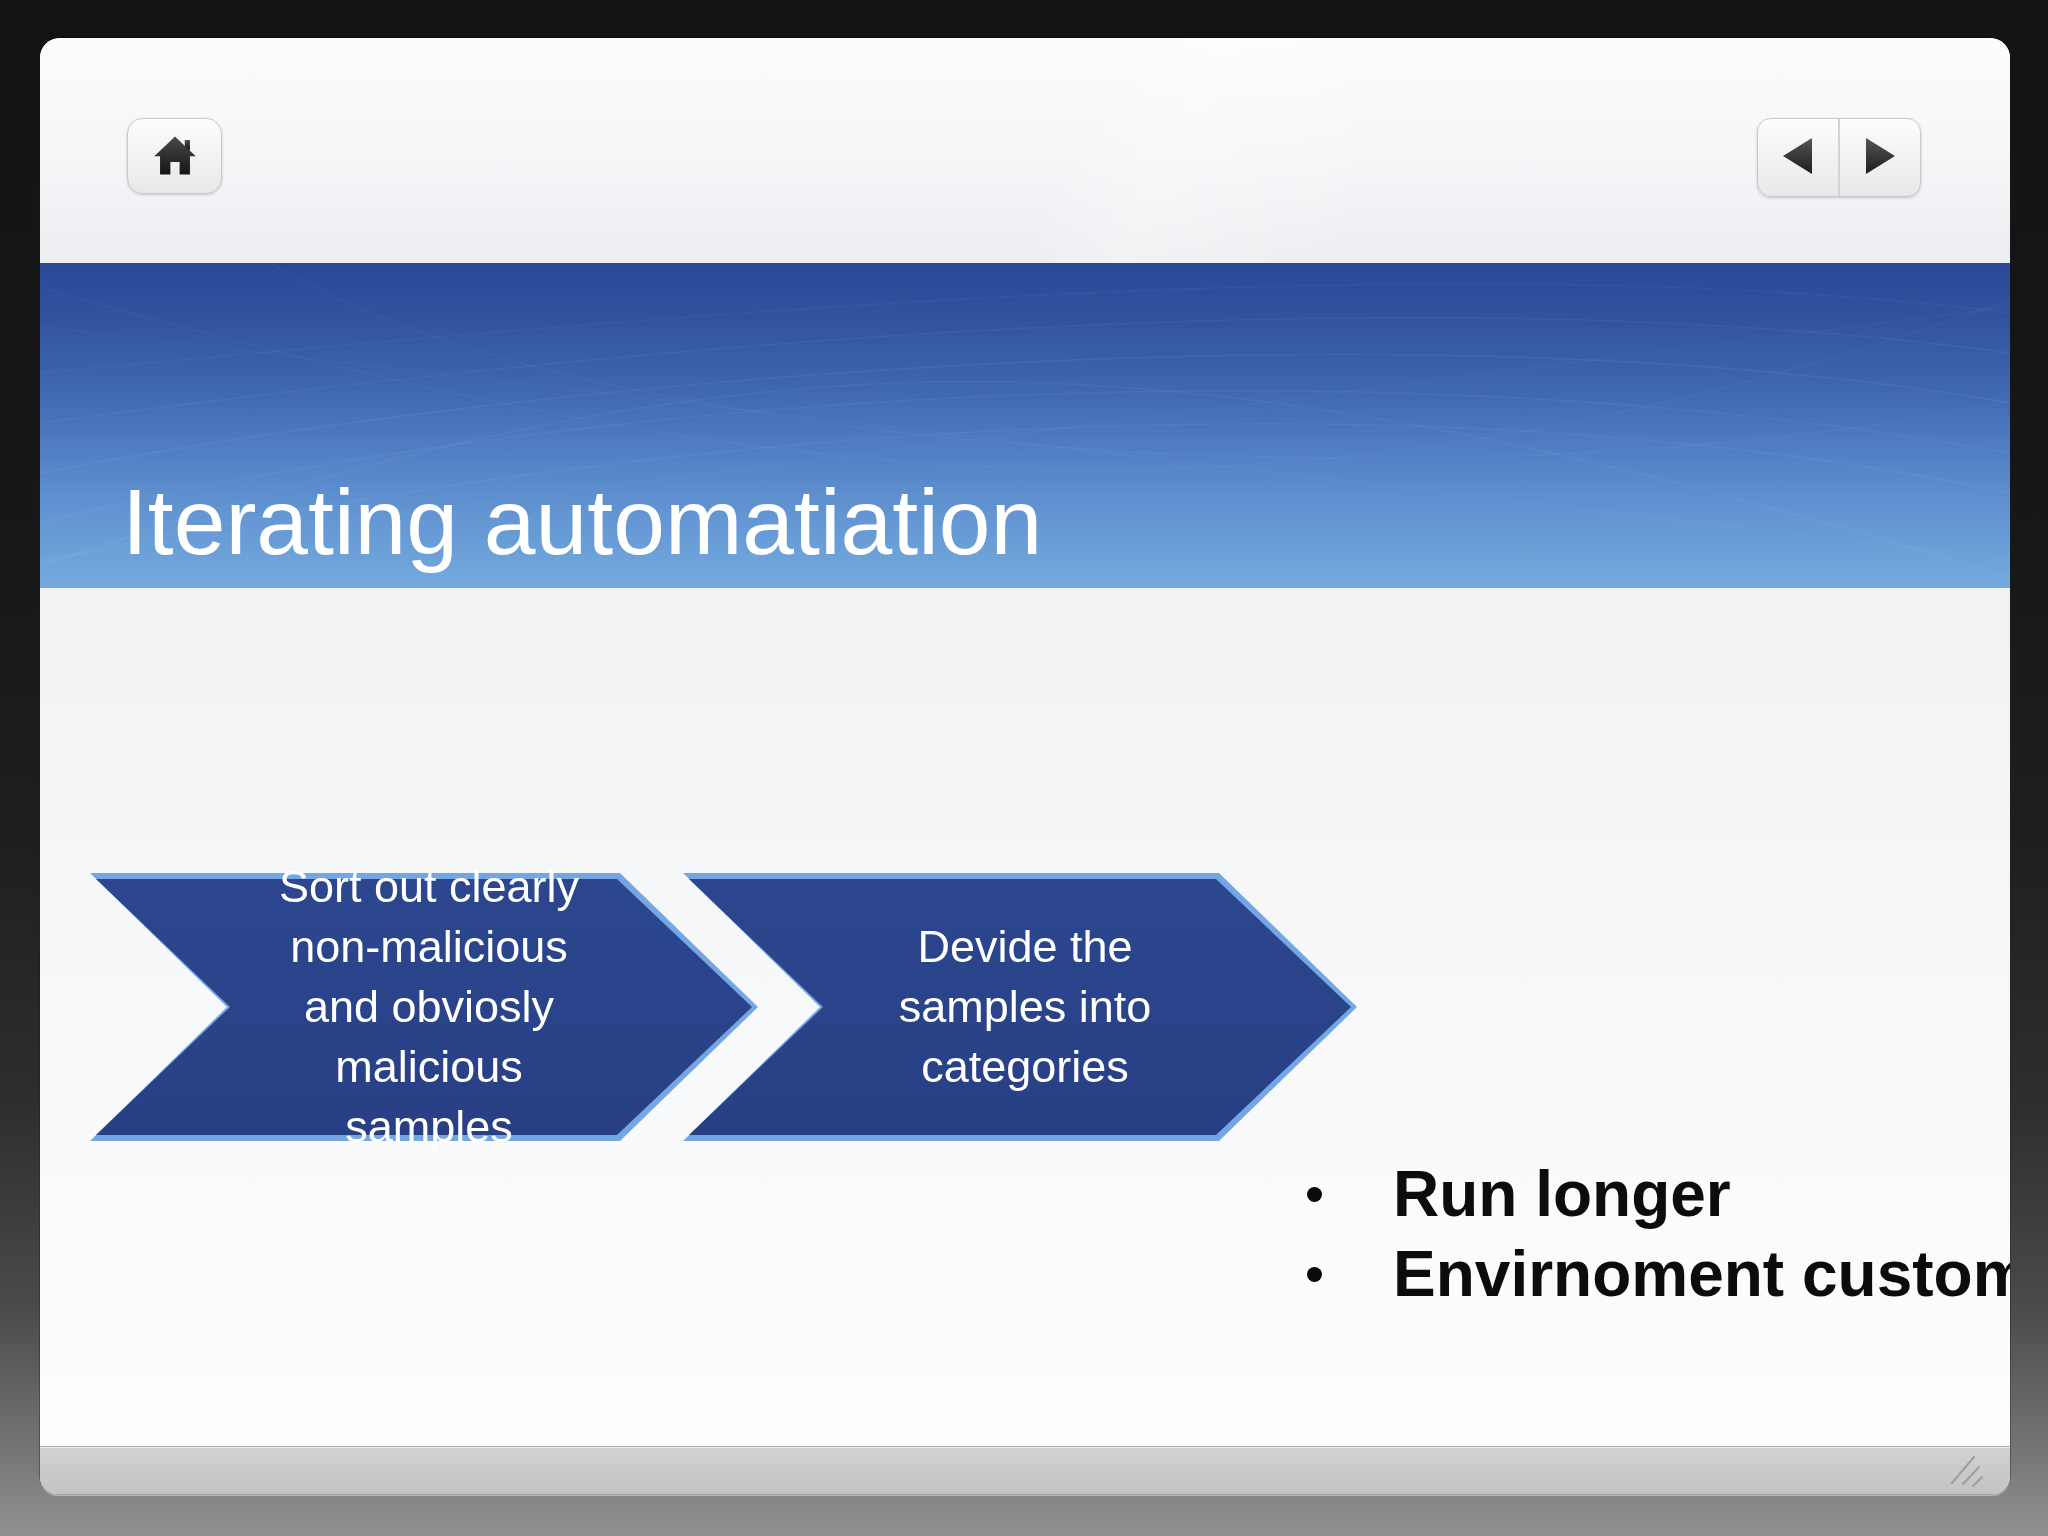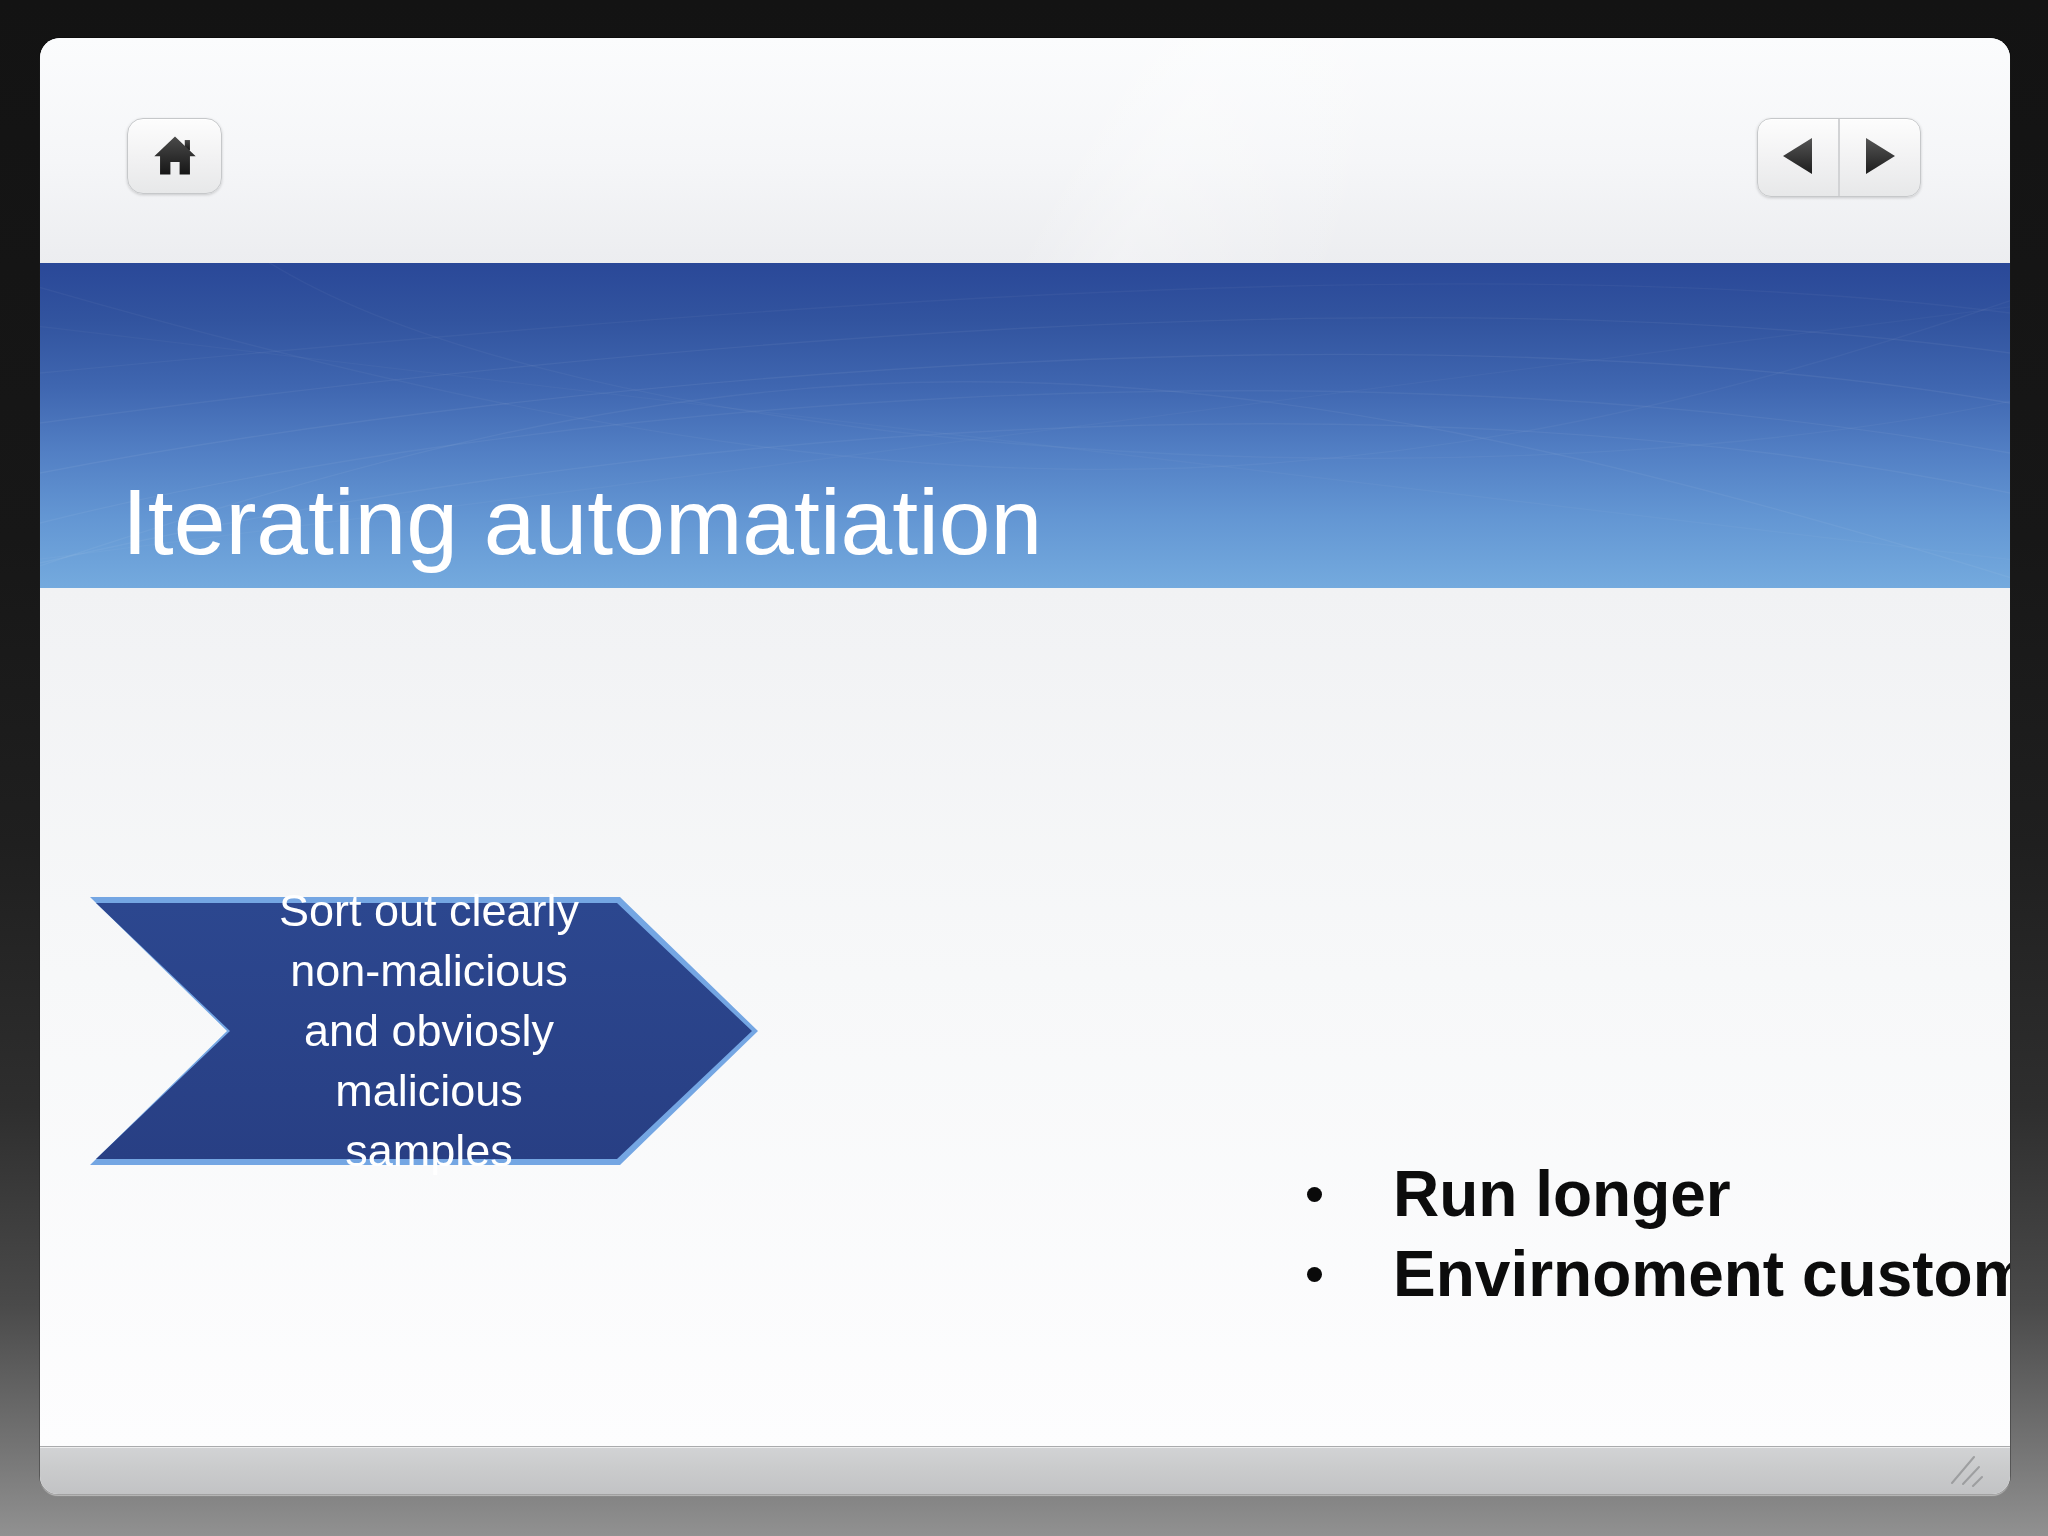--- a/index.html
+++ b/index.html
@@ -67,21 +67,21 @@
   .chevron .inner{
     position:absolute;left:6px;top:6px;right:6px;bottom:6px;
     background:linear-gradient(180deg,#2c478f 0%,#283f84 100%);
     clip-path:polygon(0 0,calc(100% - 135px) 0,100% 50%,calc(100% - 135px) 100%,0 100%,134px 50%);
   }
   .chevron .label{
     position:absolute;inset:0;display:flex;align-items:center;justify-content:center;
     padding:0 150px 0 160px;text-align:center;
     font-size:45px;line-height:60px;color:#ffffff;font-weight:400;
   }
-  .chevron-1{left:50px;width:668px;margin-top:24px;}
+  .chevron-1{left:50px;width:668px;}
   .chevron-2{left:643px;width:674px;}
   .chevron-3{left:1243px;width:674px;}
   .chevron-1 .label span{max-width:400px;}
   .chevron-2 .label span{max-width:310px;}
   .chevron-3 .label span{max-width:320px;}
   .chevron .label span{display:inline-block;}
   
   .bullet-list{position:absolute;left:1267px;top:1116px;margin:0;padding:0;list-style:none;}
   .bullet-row{display:flex;align-items:center;height:80px;}
   .bullet-dot{
@@ -165,20 +165,27 @@
     <div class="content">
 
       <div class="chevron chevron-1">
         <div class="outer"></div>
         <div class="inner"></div>
         <div class="label">
           <span>Sort out clearly non-malicious and obviosly malicious samples</span>
         </div>
       </div>
 
+      <div class="chevron chevron-2">
+        <div class="outer"></div>
+        <div class="inner"></div>
+        <div class="label">
+          <span>Devide the samples into categories</span>
+        </div>
+      </div>
 
     </div>
 
     <ul class="bullet-list">
       <li class="bullet-row">
         <span class="bullet-dot"></span>
         <span class="bullet-text">Run longer</span>
       </li>
       <li class="bullet-row">
         <span class="bullet-dot"></span>

